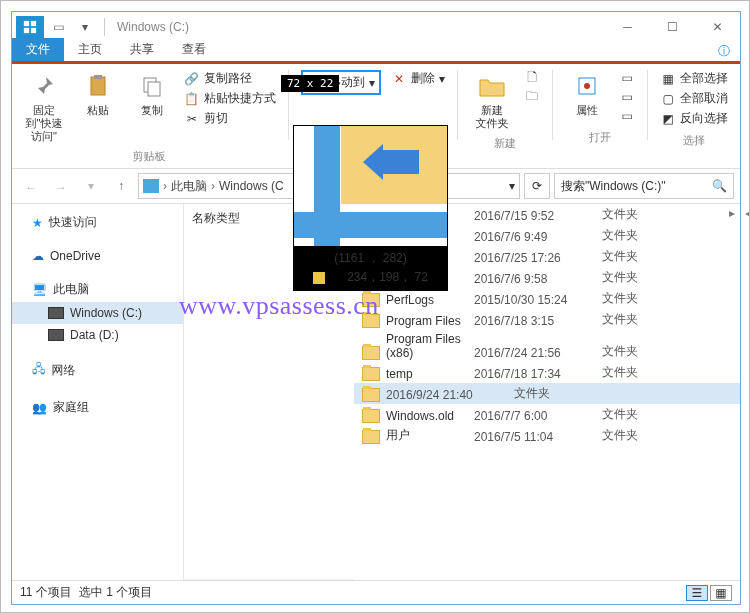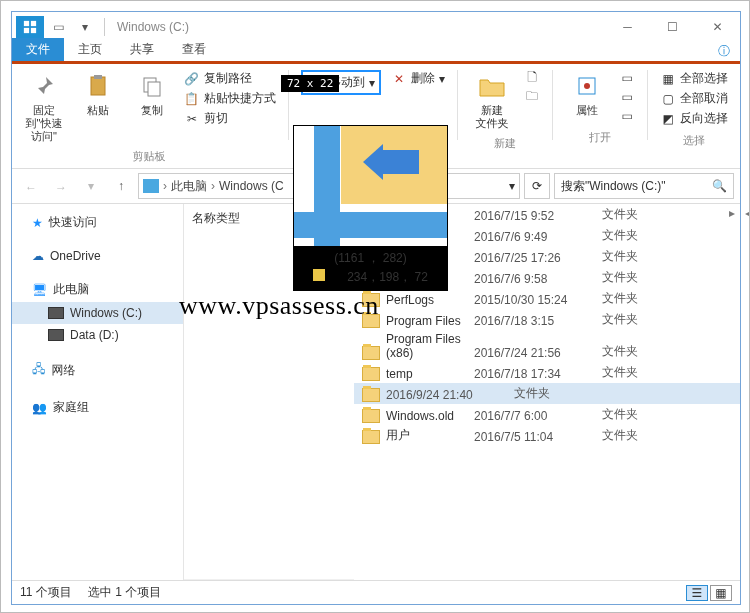--- a/index.html
+++ b/index.html
@@ -60,40 +60,40 @@
 .col-size{width:50px;text-align:right}
 .list{flex:1;overflow:hidden}
 .row{display:flex;align-items:flex-end;padding:2px 8px}
 .row.sel{background:#d8e7f5}
 .row .fic{width:18px;height:14px;background:#f5d27a;border:1px solid #d9ae3d;margin-right:6px;position:relative}
 .row .fic:before{content:"";position:absolute;top:-3px;left:0;width:8px;height:3px;background:#f0c756}
 .row .nm{flex:1}
 .row .dt{width:128px;color:#555}
 .row .ty{width:80px;color:#555}
 .row .sz{width:50px}
-.status{height:24px;border-top:1px solid #ddd;display:flex;align-items:center;padding:0 8px;gap:16px;color:#555}
+.status{height:24px;border-top:1px solid #ddd;display:flex;align-items:center;padding:0 8px;gap:7px;color:#555}
 .status .vbtns{margin-left:auto;display:flex;gap:2px}
 .vbt{width:22px;height:16px;border:1px solid #999;display:flex;align-items:center;justify-content:center}
 .vbt.act{background:#cfe5fa;border-color:#2a8dd4}
 .scroll-h{height:16px;border-top:1px solid #e5e5e5;background:#f5f5f5;position:relative;display:flex;align-items:center}
 .scroll-h .thumb{position:absolute;left:0;width:60%;height:12px;background:#ccc;top:2px}
 .scroll-h .ar{position:absolute;width:16px;height:16px;display:flex;align-items:center;justify-content:center;color:#777}
 .scroll-h .ar.l{left:0}.scroll-h .ar.r{right:0}
 .tooltip{position:absolute;left:280px;top:74px;background:#000;color:#fff;font-size:11px;padding:2px 6px;font-family:Consolas,monospace}
 .magnify{position:absolute;left:292px;top:124px;width:155px;border:1px solid #000;background:#000}
 .magnify .img{height:120px;background:#fff;position:relative;overflow:hidden}
 .magnify .img .vbar{position:absolute;left:20px;top:0;bottom:0;width:26px;background:#4da0e0}
 .magnify .img .hbar{position:absolute;left:0;right:0;top:86px;height:26px;background:#4da0e0}
 .magnify .img .corner{position:absolute;right:0;top:0;width:106px;height:78px;background:#f5d27a}
 .magnify .img .arrow{position:absolute;right:28px;top:24px;width:36px;height:24px;background:#3b82d6}
 .magnify .img .arrow:before{content:"";position:absolute;left:-20px;top:-6px;border-right:20px solid #3b82d6;border-top:18px solid transparent;border-bottom:18px solid transparent}
 .magnify .info{padding:4px 6px;color:#fff;font-family:Consolas,monospace;font-size:11px;display:flex;flex-direction:column;gap:2px;align-items:center}
-.magnify .info .r2{display:flex;gap:22px}
+.magnify .info .r2{display:flex;align-items:center;gap:22px}
 .magnify .info .sw{width:12px;height:12px;background:#eac648}
-.watermark{position:absolute;left:178px;top:290px;color:#000000;font-size:26px;font-family:"Times New Roman",serif;letter-spacing:0.5px;pointer-events:none}
+.watermark{position:absolute;left:178px;top:290px;color:#8b5cf6;font-size:26px;font-family:"Times New Roman",serif;letter-spacing:0.5px;pointer-events:none}
 svg{display:block}
 </style>
 </head>
 <body>
 
 <div class="window">
 
   <div class="titlebar">
     <div class="tb-icon">
       <svg viewBox="0 0 16 16">

